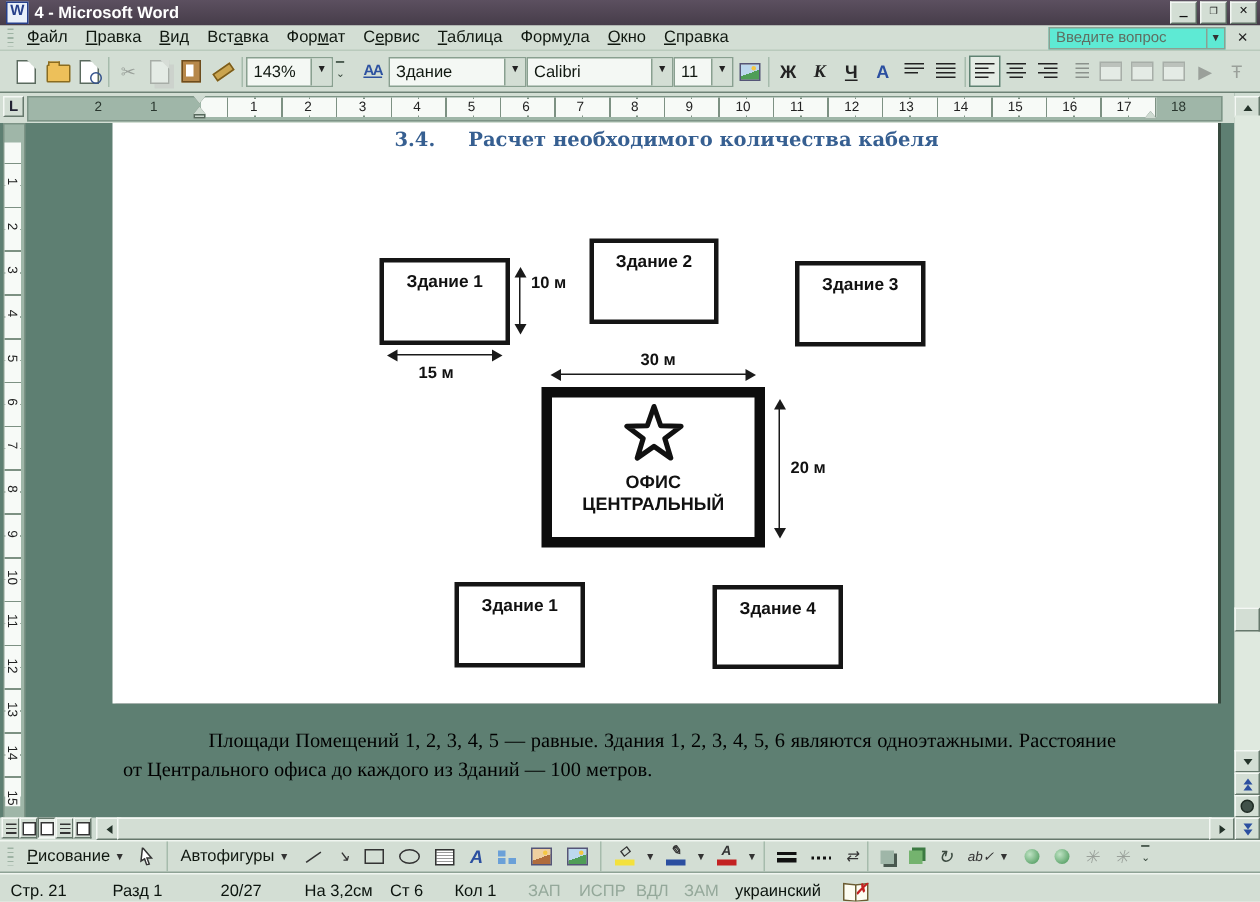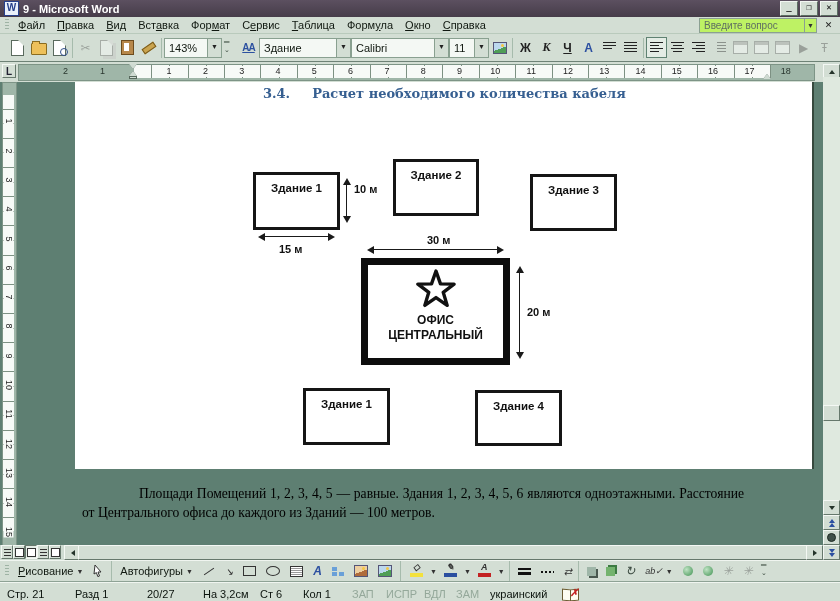--- a/index.html
+++ b/index.html
@@ -15,21 +15,21 @@
   .win-btns{margin-left:auto;display:flex;gap:2px;}
   .win-btn{width:16px;height:13px;background:#d3ded4;border:1px solid;border-color:#f2f6f2 #5c6e62 #5c6e62 #f2f6f2;
            font-size:9px;line-height:11px;text-align:center;color:#111;font-weight:bold;font-family:"DejaVu Sans Mono",monospace;}
 
   
   .menubar{height:16px;display:flex;align-items:center;font-size:11px;color:#101810;
            background:#d3ded4;border-bottom:1px solid #b9cabc;padding-left:2px;}
   .grip{width:4px;height:12px;margin:0 3px;background:repeating-linear-gradient(#9eb3a4 0 1px,transparent 1px 3px);}
   .menu-item{padding:1px 6px;white-space:nowrap;}
   .menu-item u{text-decoration:underline;}
-  .question-box{margin-left:auto;width:112px;height:13px;background:#bef264;border:1px solid #8ba092;
+  .question-box{margin-left:auto;width:112px;height:13px;background:#5eead4;border:1px solid #8ba092;
                 font-size:10px;color:#5f6f62;display:flex;align-items:center;padding-left:4px;}
   .qb-arrow{margin-left:auto;width:11px;height:100%;border-left:1px solid #8ba092;text-align:center;
             font-size:7px;line-height:13px;color:#333;}
   .menubar-close{width:15px;height:13px;margin:0 4px;text-align:center;font-size:9px;line-height:12px;color:#222;}
 
   
   .toolbars{height:27px;display:flex;align-items:center;background:#d3ded4;border-bottom:1px solid #6e8276;padding-left:1px;}
   .tb-btn{width:21px;height:21px;display:flex;align-items:center;justify-content:center;position:relative;flex:none;}
   .tb-sep{width:1px;height:20px;background:#a6bbac;margin:0 2px;flex:none;}
   .disabled{opacity:.4;filter:grayscale(1);}
@@ -186,21 +186,21 @@
   .book .pg.r{left:8px;transform:skewY(-6deg);}
   .book .bx{position:absolute;left:8px;top:-1px;color:#c32222;font-size:10px;font-weight:bold;}
 </style>
 </head>
 <body>
 
 <div class="window">
 
   <div class="titlebar">
     <span class="app-icon">W</span>
-    <span>9 - Microsoft Word</span>
+    <span>4 - Microsoft Word</span>
     <span class="win-btns">
       <span class="win-btn">_</span>
       <span class="win-btn">❐</span>
       <span class="win-btn">✕</span>
     </span>
   </div>
 
   <div class="menubar">
     <span class="grip"></span>
     <span class="menu-item"><u>Ф</u>айл</span>

